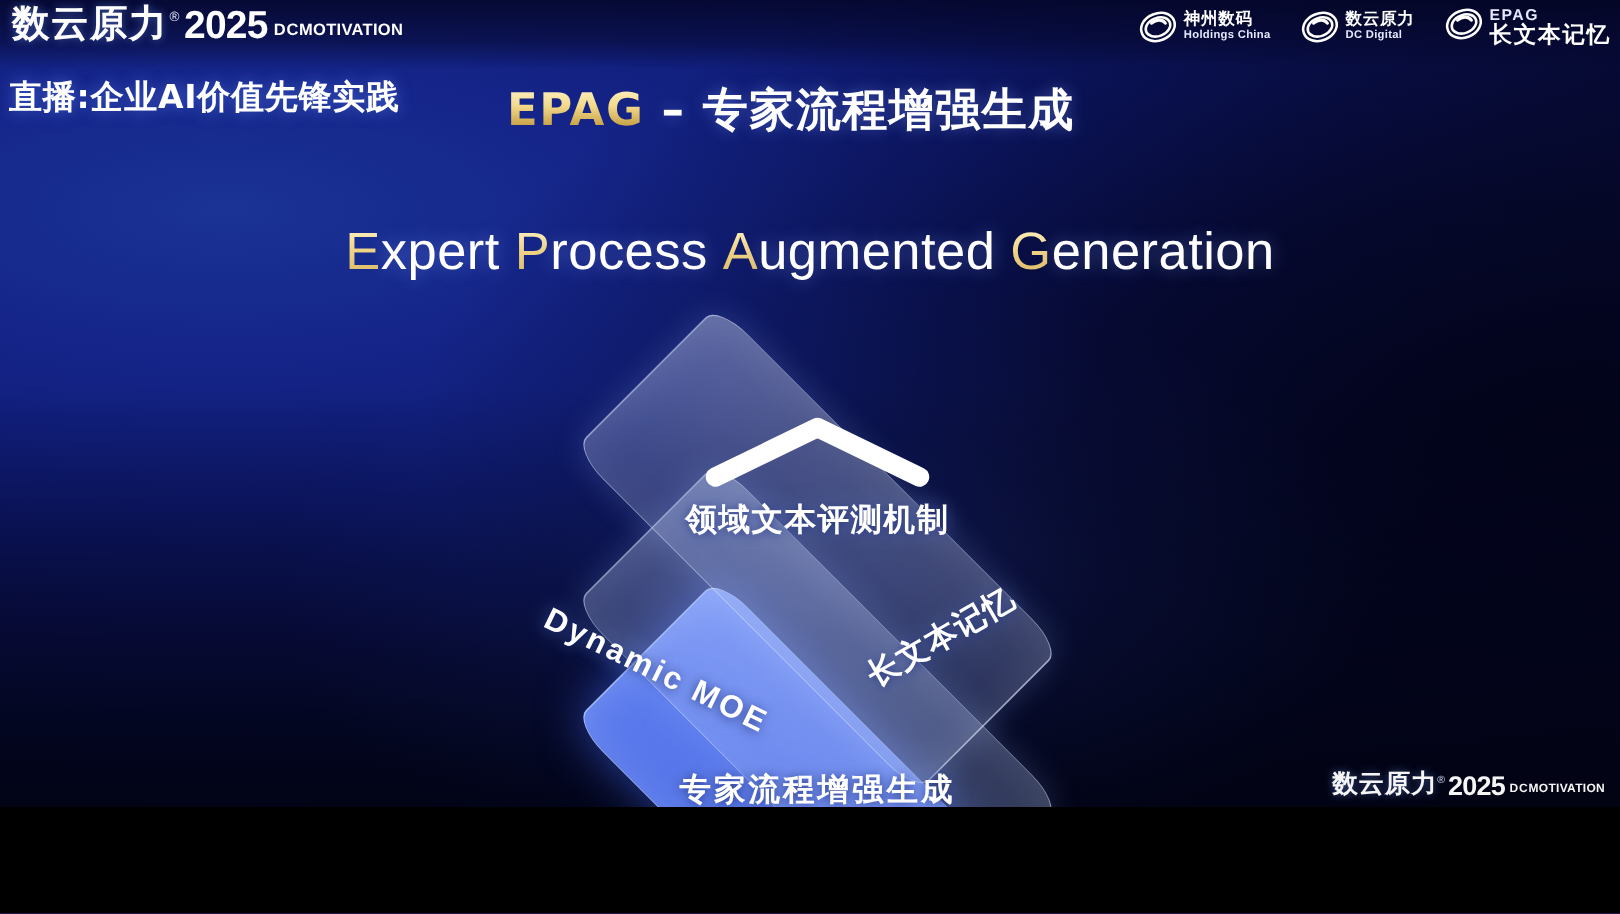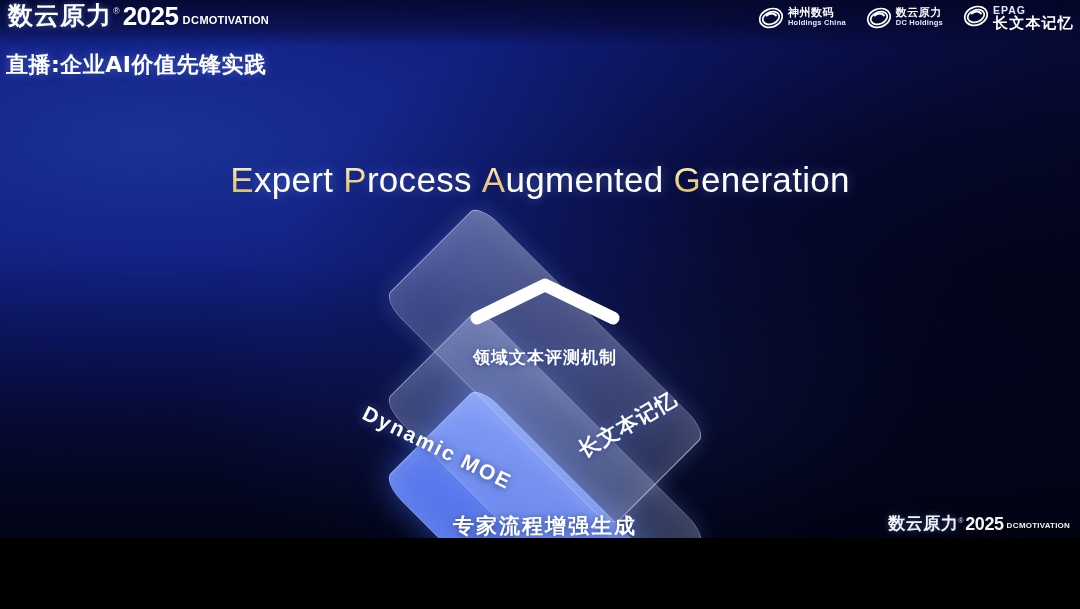--- a/index.html
+++ b/index.html
@@ -207,21 +207,20 @@
     position: absolute;
     left: 0;
     right: 0;
     top: 148px;
     text-align: center;
     font-size: 35px;
     font-weight: normal;
     letter-spacing: 0.3px;
     white-space: nowrap;
     font-family: "Liberation Sans", "DejaVu Sans", sans-serif;
-    margin-top: 12px;
   }
   .subtitle .w { color: #ffffff; text-shadow: 0 0 12px rgba(130,160,255,0.45); }
   .subtitle .cap {
     background: linear-gradient(to bottom, #fff7d2 0%, #f0d488 48%, #d9b55e 100%);
     -webkit-background-clip: text;
     background-clip: text;
     color: transparent;
     -webkit-text-fill-color: transparent;
   }
 
@@ -280,23 +279,22 @@
     color: #ffffff;
     font-weight: bold;
     white-space: nowrap;
     text-shadow: 0 1px 7px rgba(25,40,120,0.85), 0 0 14px rgba(160,190,255,0.45);
     font-family: "DejaVu Sans", "Liberation Sans", sans-serif;
   }
   .label-top {
     left: 50%;
     top: 104px;
     transform: translateX(-50%);
-    font-size: 17px;
+    font-size: 21px;
     letter-spacing: 1px;
-    margin-top: 14px;
   }
   .label-left {
     left: 74px;
     top: 172px;
     font-size: 21px;
     letter-spacing: 2px;
     transform: rotate(26deg);
     transform-origin: left center;
     font-family: "Liberation Sans", "DejaVu Sans", sans-serif;
   }
@@ -369,37 +367,40 @@
       </span>
     </div>
 
     <div class="partner">
       <svg class="swirl" viewBox="0 0 52 44">
         <path d="M26 4 C10 4 3 14 3 22 C3 31 12 40 26 40 C40 40 49 31 49 22 C49 14 42 4 26 4 Z M26 10 C37 10 43 16 43 22 C43 28 36 34 26 34 C16 34 9 28 9 22 C9 16 15 10 26 10 Z" fill="none" stroke="#ffffff" stroke-width="3.4" transform="rotate(-22 26 22)"></path>
         <path d="M20 14 C28 11 36 15 37 21" fill="none" stroke="#ffffff" stroke-width="4.2" stroke-linecap="round" transform="rotate(-22 26 22)"></path>
       </svg>
       <span class="partner-txt">
         <span class="partner-cn">数云原力</span>
-        <span class="partner-en">DC Holdings</span>
+        <span class="partner-en">DC Digital</span>
       </span>
     </div>
 
     <div class="partner dcits">
       <svg class="swirl" viewBox="0 0 52 44">
         <path d="M26 4 C10 4 3 14 3 22 C3 31 12 40 26 40 C40 40 49 31 49 22 C49 14 42 4 26 4 Z M26 10 C37 10 43 16 43 22 C43 28 36 34 26 34 C16 34 9 28 9 22 C9 16 15 10 26 10 Z" fill="none" stroke="#ffffff" stroke-width="3.4" transform="rotate(-22 26 22)"></path>
         <path d="M20 14 C28 11 36 15 37 21" fill="none" stroke="#ffffff" stroke-width="4.2" stroke-linecap="round" transform="rotate(-22 26 22)"></path>
       </svg>
       <span class="partner-txt">
         <span class="partner-en">EPAG</span>
         <span class="partner-cn">长文本记忆</span>
       </span>
     </div>
 
   </div>
 
+  <div class="main-title">
+    <span class="gold">EPAG</span><span class="rest"> – </span><span class="rest">专家流程增强生成</span>
+  </div>
 
   <div class="divider"></div>
 
   <div class="subtitle">
     <span><span class="cap">E</span><span class="w">xpert</span></span><span class="w">&nbsp;</span><span><span class="cap">P</span><span class="w">rocess</span></span><span class="w">&nbsp;</span><span><span class="cap">A</span><span class="w">ugmented</span></span><span class="w">&nbsp;</span><span><span class="cap">G</span><span class="w">eneration</span></span>
   </div>
 
   <div class="stack">
 
     <div class="layer layer-bot iso"></div>

